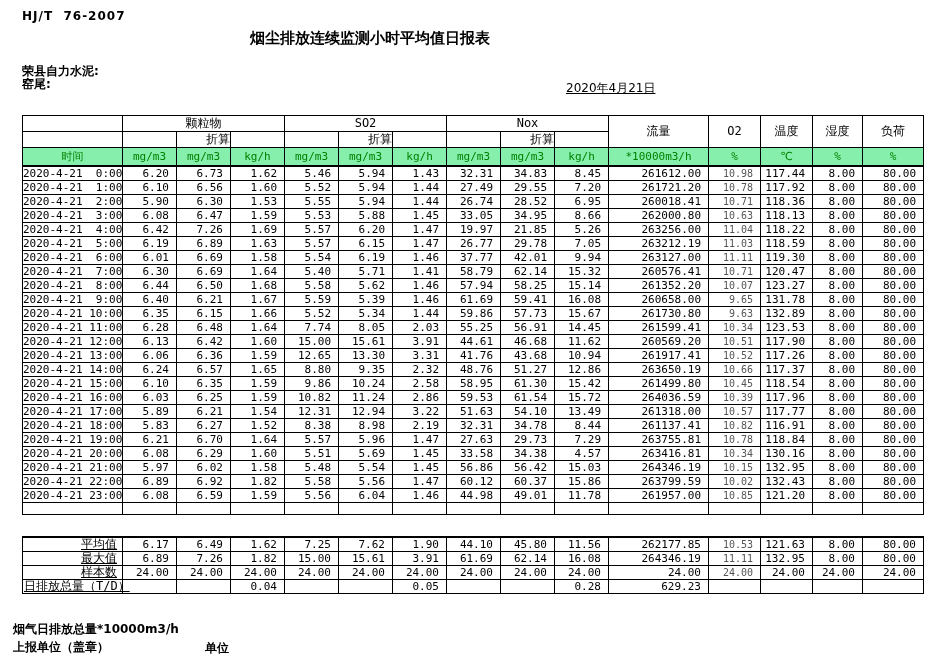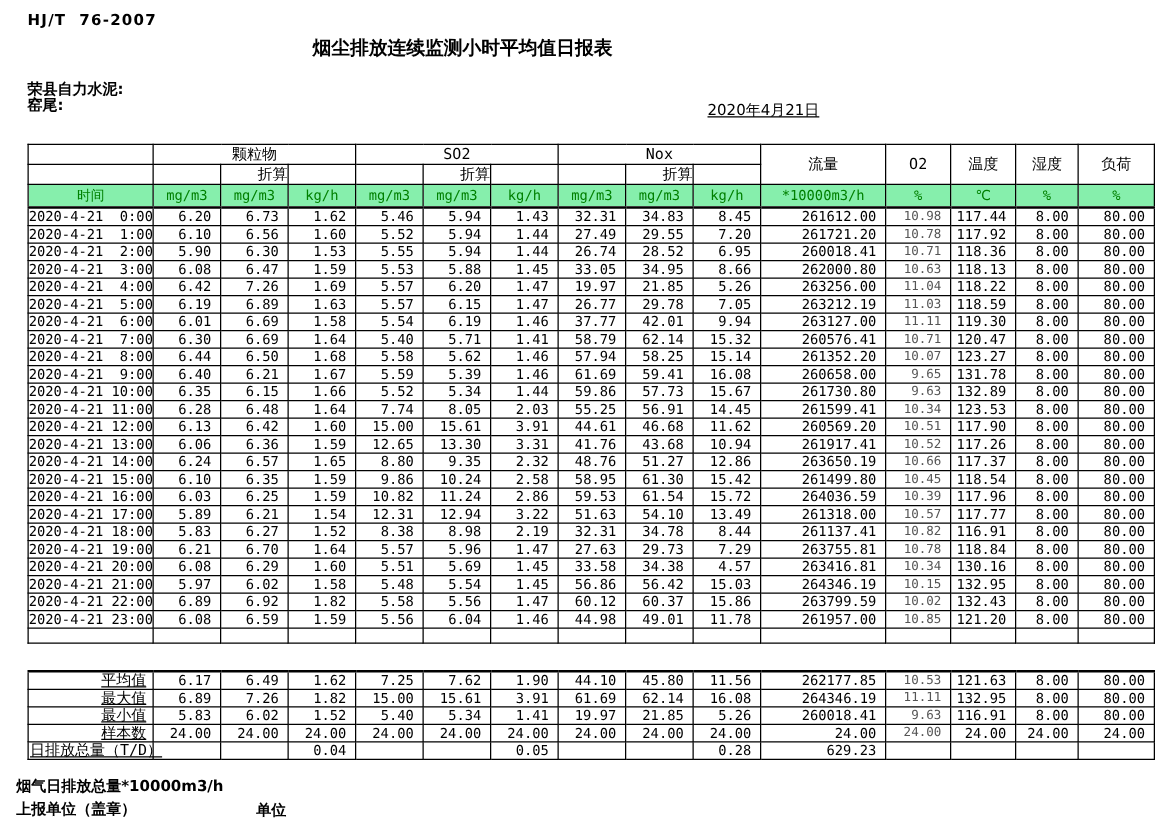--- a/index.html
+++ b/index.html
@@ -587,37 +587,20 @@
         <td class="c7">61.69</td>
         <td class="c8">62.14</td>
         <td class="c9">16.08</td>
         <td class="c10">264346.19</td>
         <td class="c11">11.11</td>
         <td class="c12">132.95</td>
         <td class="c13">8.00</td>
         <td class="c14">80.00</td>
       </tr>
       <tr>
-        <td class="c0">最小值</td>
-        <td class="c1">5.83</td>
-        <td class="c2">6.02</td>
-        <td class="c3">1.52</td>
-        <td class="c4">5.40</td>
-        <td class="c5">5.34</td>
-        <td class="c6">1.41</td>
-        <td class="c7">19.97</td>
-        <td class="c8">21.85</td>
-        <td class="c9">5.26</td>
-        <td class="c10">260018.41</td>
-        <td class="c11">9.63</td>
-        <td class="c12">116.91</td>
-        <td class="c13">8.00</td>
-        <td class="c14">80.00</td>
-      </tr>
-      <tr>
         <td class="c0">样本数</td>
         <td class="c1">24.00</td>
         <td class="c2">24.00</td>
         <td class="c3">24.00</td>
         <td class="c4">24.00</td>
         <td class="c5">24.00</td>
         <td class="c6">24.00</td>
         <td class="c7">24.00</td>
         <td class="c8">24.00</td>
         <td class="c9">24.00</td>

